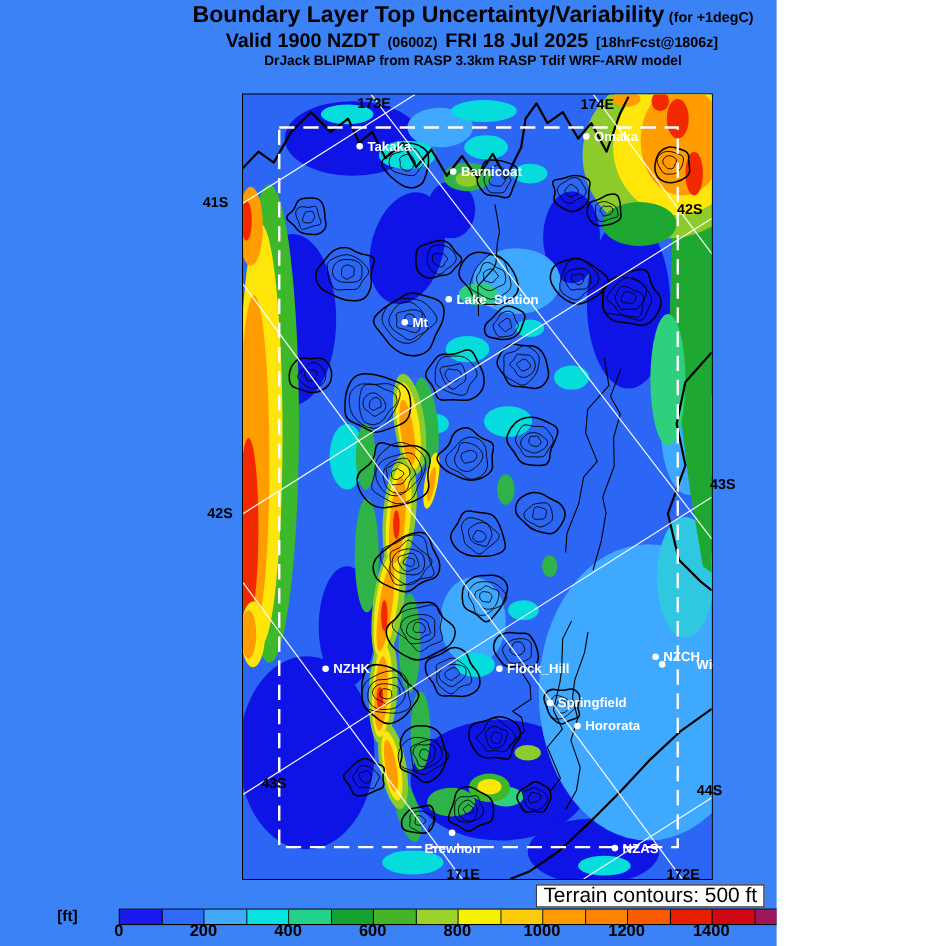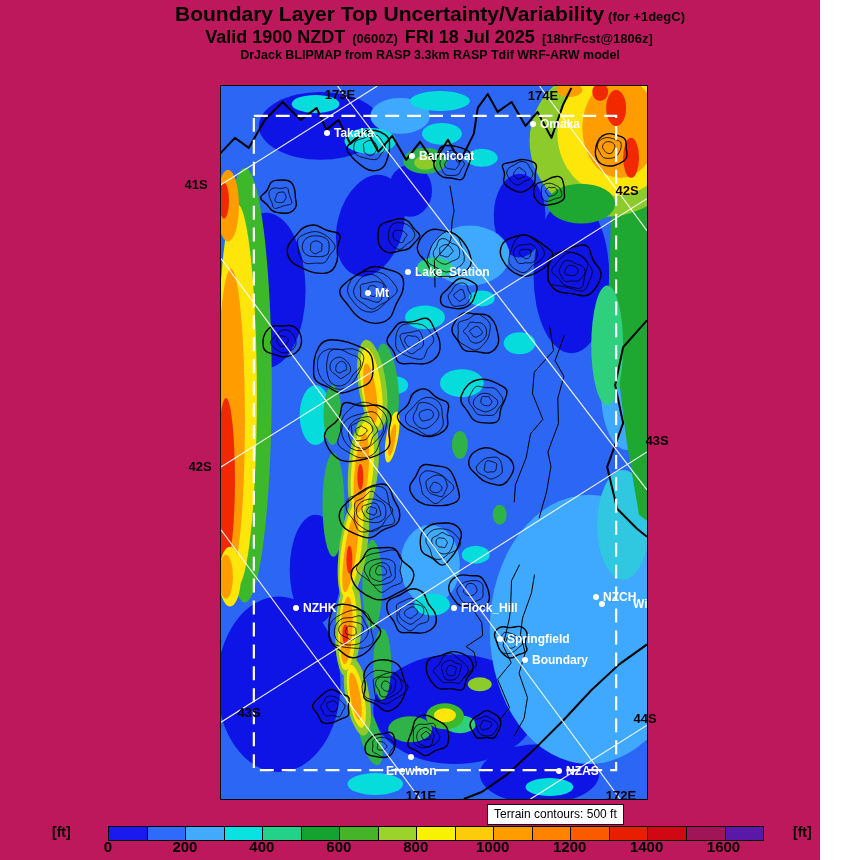--- a/index.html
+++ b/index.html
@@ -1,16 +1,16 @@
 <!DOCTYPE html>
 <html><head>
 <meta charset="utf-8">
 <style>
   html,body{margin:0;padding:0;background:#fff;}
-  .page{position:relative;width:820px;height:860px;background:#be185d;overflow:hidden;
+  .page{position:relative;width:706px;height:860px;background:#3b82f6;overflow:hidden;
         font-family:"Liberation Sans",sans-serif;color:#000;text-decoration:underline;}
   
   .titles{position:absolute;left:10px;top:2px;width:840px;text-align:center;line-height:1.12;}
   .t1{font-size:21px;font-weight:bold;}
   .t1 .sm{font-size:13px;margin-left:4px;}
   .t2{font-size:18px;font-weight:bold;margin-top:1px;}
   .t2 .sm{font-size:13px;margin:0 2px;}
   .t3{font-size:12.5px;font-weight:bold;margin-top:1px;}
   
   .map{position:absolute;left:220px;top:85px;width:428px;height:715px;
@@ -18,21 +18,21 @@
   .map svg{position:absolute;left:0;top:0;width:100%;height:100%;display:block;}
   .stationlayer{position:absolute;left:220px;top:85px;width:428px;height:715px;overflow:hidden;}
   .station{position:absolute;display:flex;align-items:center;gap:4px;
            transform:translate(-3px,-50%);white-space:nowrap;}
   .sdot{width:6px;height:6px;border-radius:50%;background:#fff;flex:none;}
   .slbl{color:#fff;font-weight:bold;font-size:12px;}
   .geo{position:absolute;transform:translate(-50%,-50%);font-weight:bold;font-size:13px;
        color:#000;white-space:nowrap;}
   
   .terrain-note{position:absolute;left:487px;top:804px;border:1.5px solid #111;background:#fff;
-                padding:0 6px;font-size:12px;line-height:19px;height:19px;text-align:right;}
+                padding:0 6px;font-size:19px;line-height:19px;height:19px;text-align:right;}
   
   .cbar{position:absolute;left:108px;top:826px;width:654px;height:13px;display:flex;
         border:1px solid #000;box-sizing:content-box;}
   .cseg{flex:1;border-right:1px solid #000;}
   .cseg:last-child{border-right:none;}
   .ctick{position:absolute;top:838px;transform:translateX(-50%);font-size:15px;font-weight:bold;}
   .ftunit{position:absolute;top:824px;font-size:14px;font-weight:bold;}
 </style>
 </head>
 <body>
@@ -349,21 +349,21 @@
       <div class="station" style="left: 234px; top: 523px;">
         <span class="sdot"></span>
         <span class="slbl">Flock_Hill</span>
       </div>
       <div class="station" style="left: 280px; top: 554px;">
         <span class="sdot"></span>
         <span class="slbl">Springfield</span>
       </div>
       <div class="station" style="left: 305px; top: 575px;">
         <span class="sdot"></span>
-        <span class="slbl">Boundary</span>
+        <span class="slbl">Hororata</span>
       </div>
       <div class="station" style="left: 376px; top: 512px;">
         <span class="sdot"></span>
         <span class="slbl">NZCH</span>
       </div>
       <div class="station" style="left: 382px; top: 519px; gap: 28px;">
         <span class="sdot"></span>
         <span class="slbl">Wigram</span>
       </div>
       <div class="station" style="left: 339px; top: 686px;">

